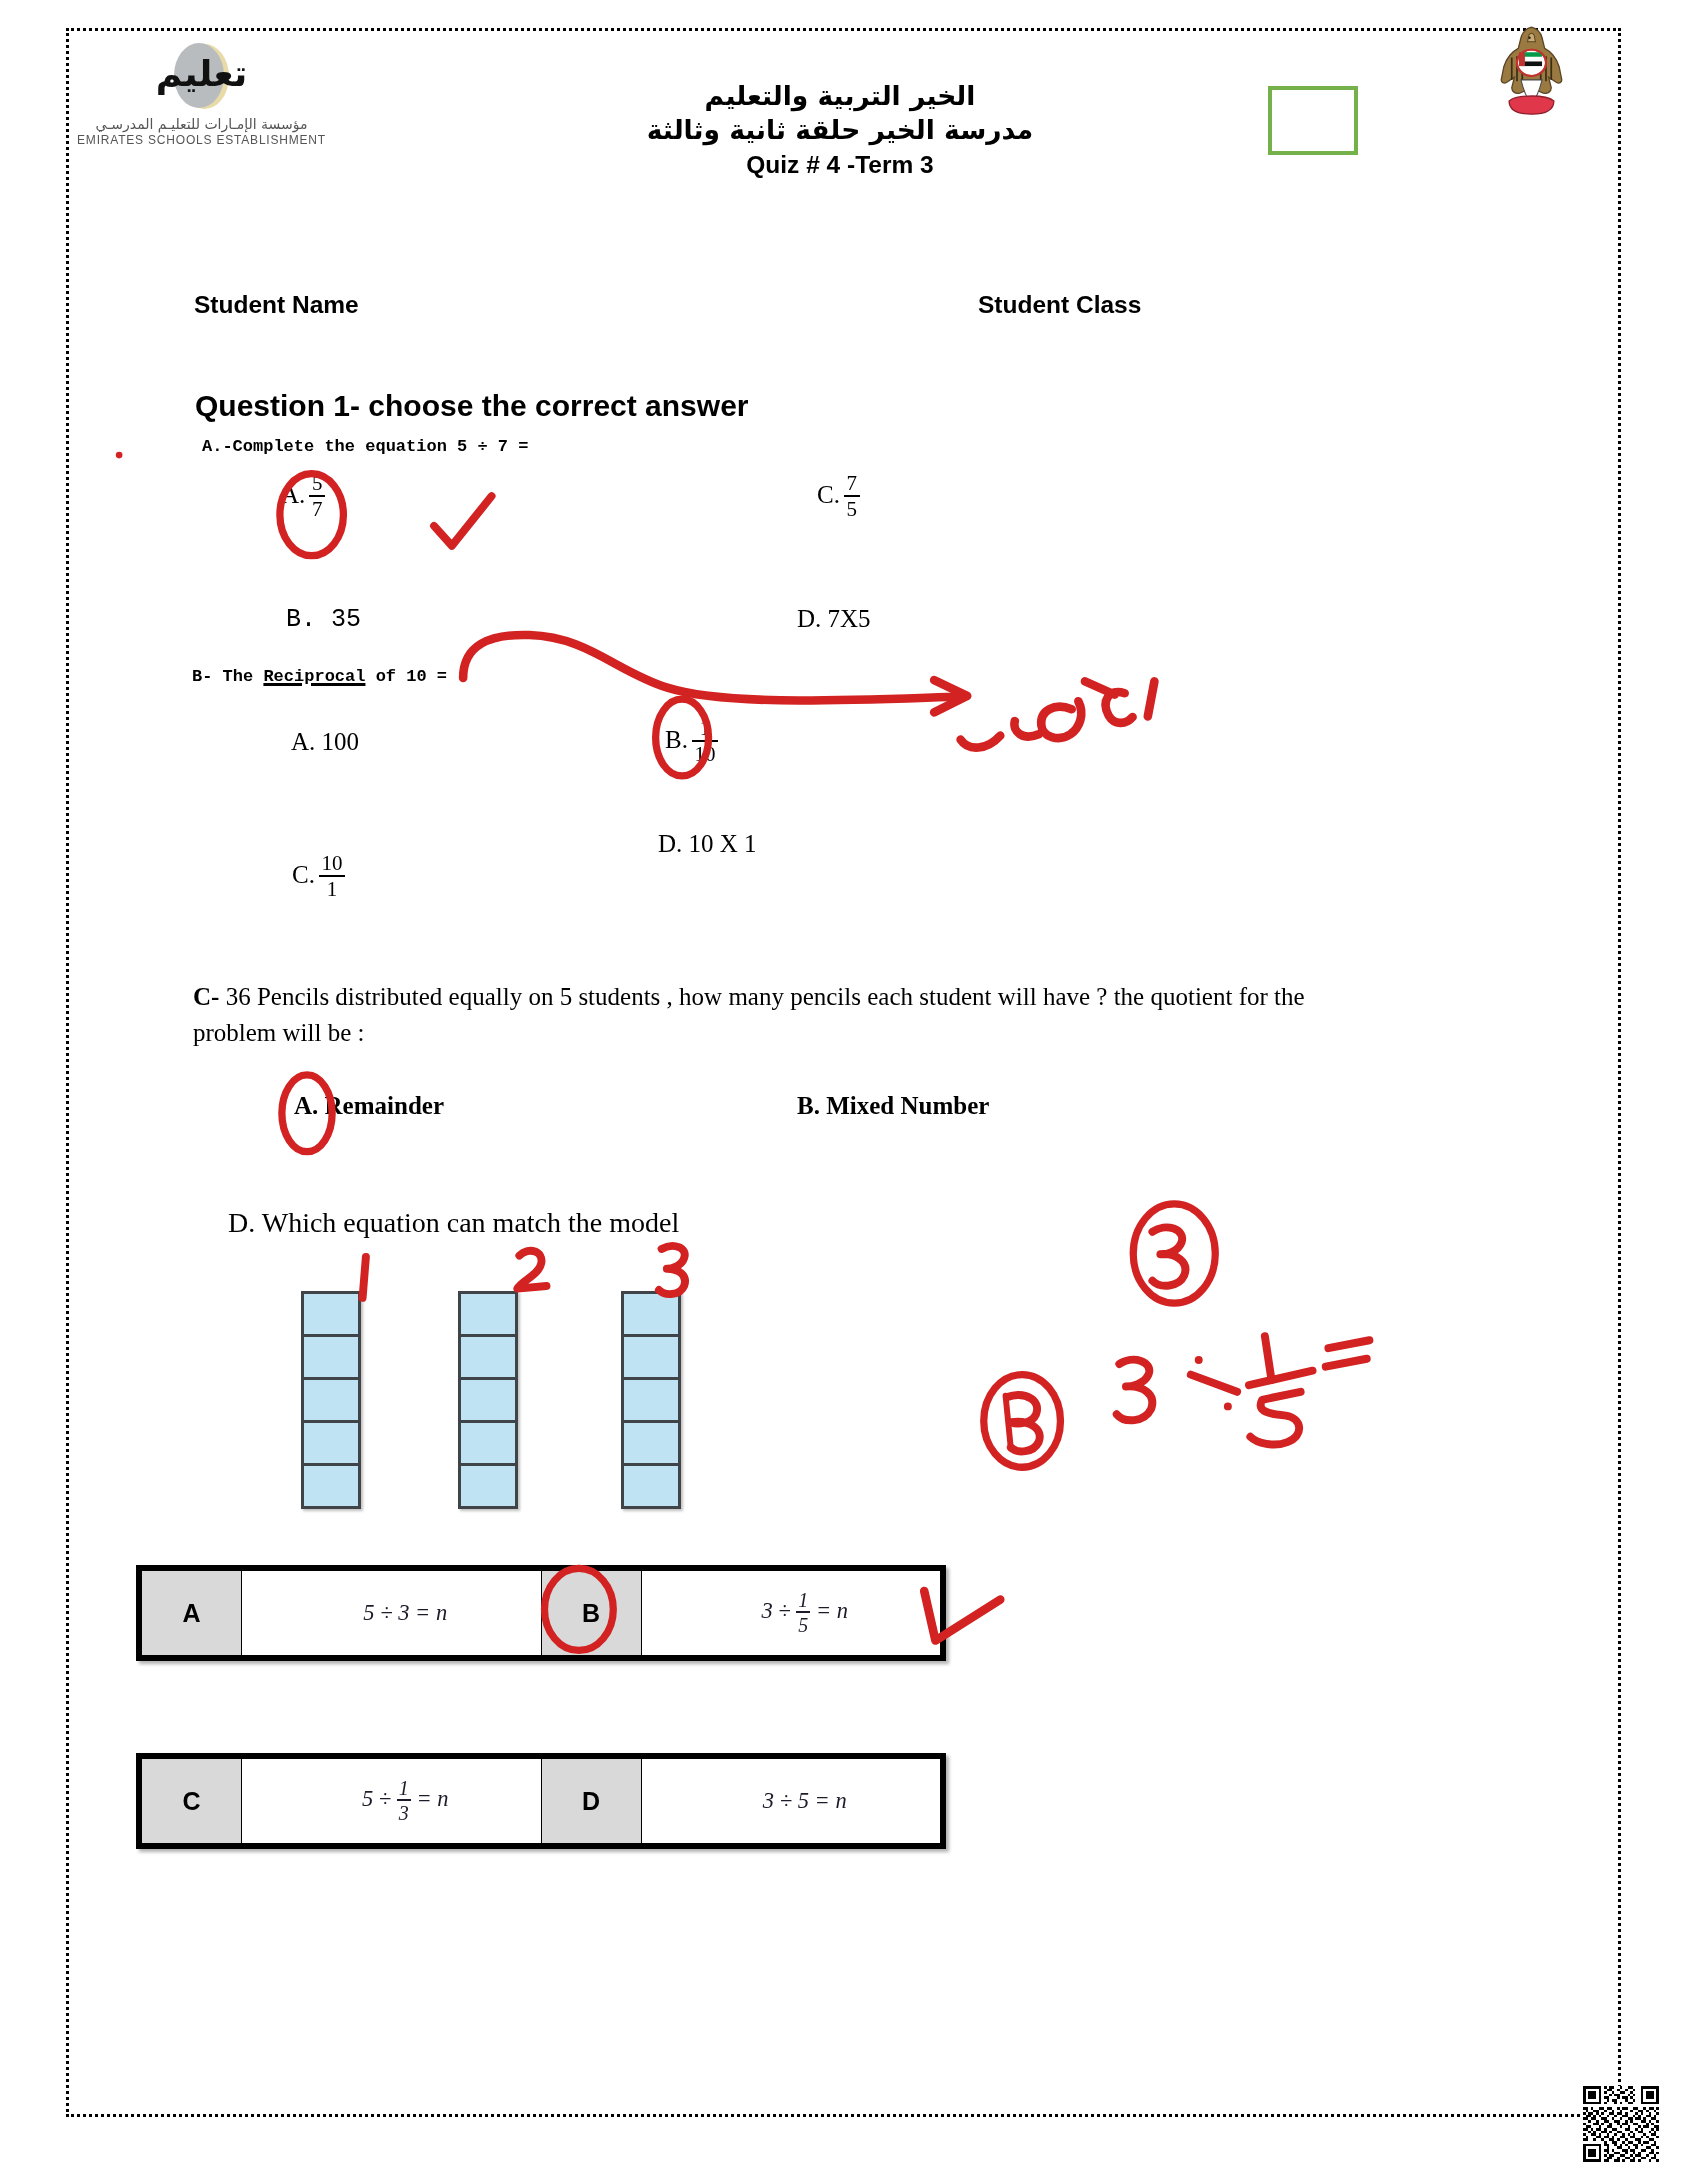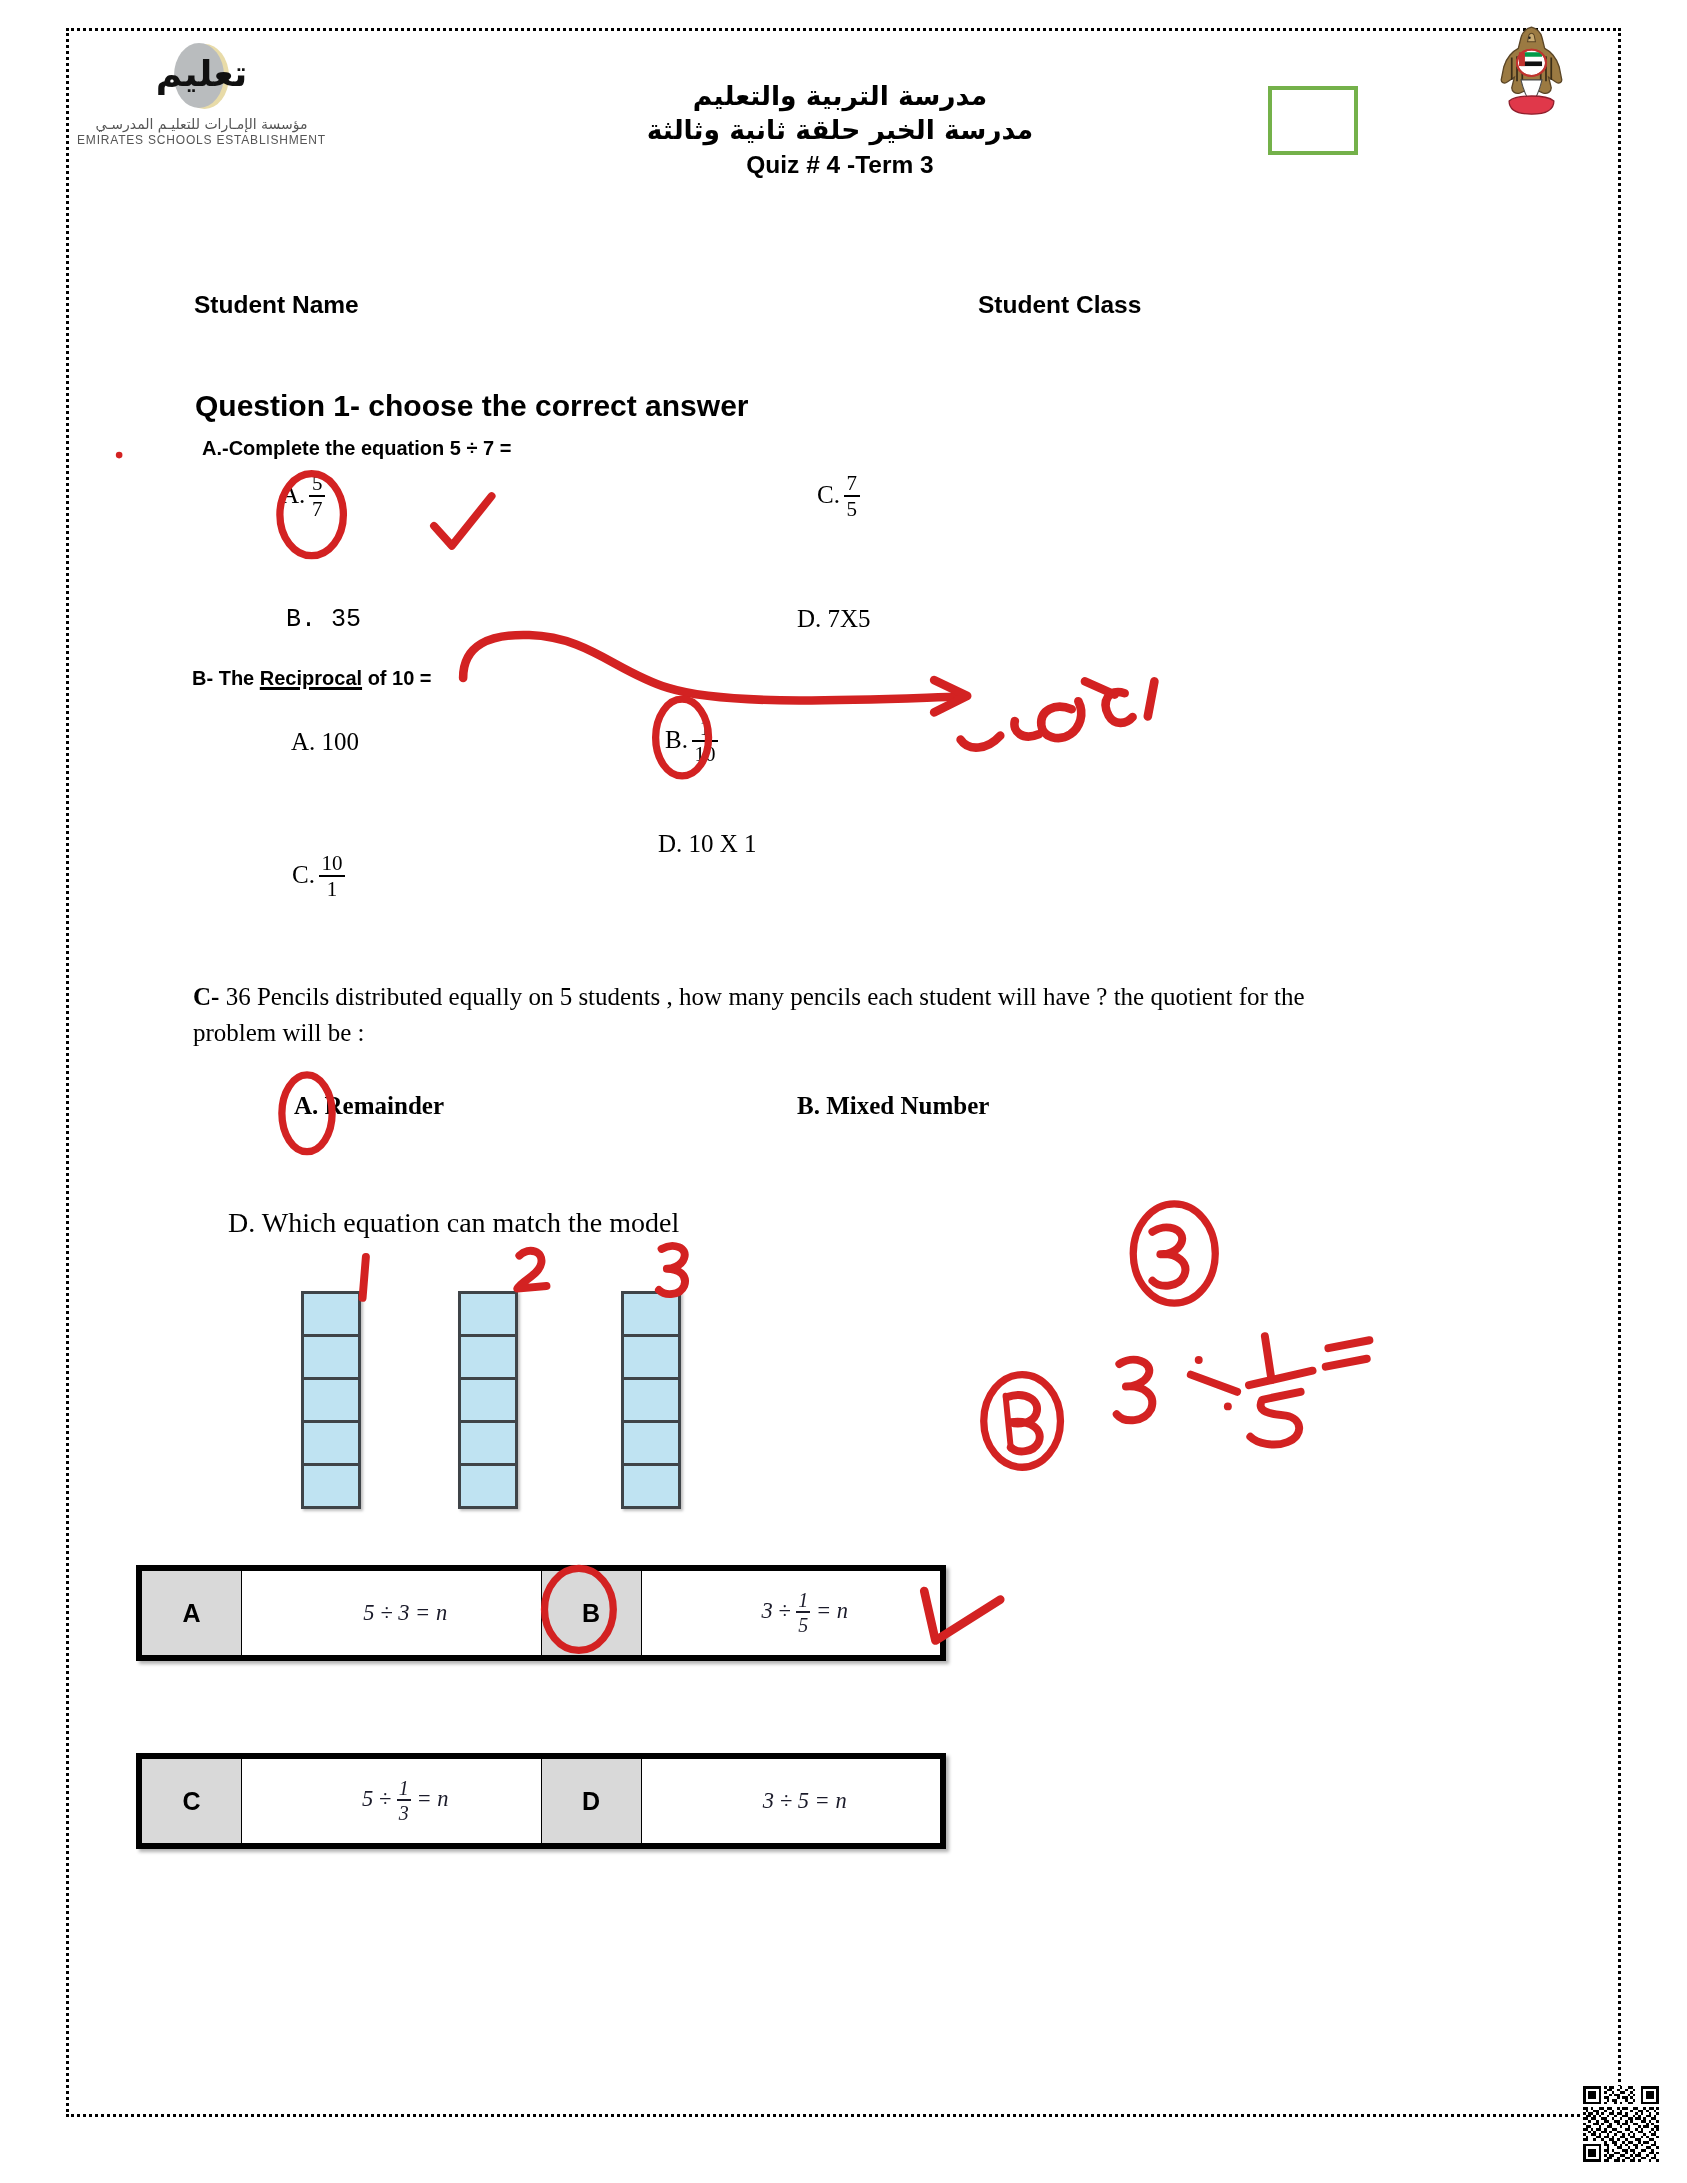--- a/index.html
+++ b/index.html
@@ -147,23 +147,23 @@
     left: 195px;
     top: 389px;
     font-family: "Liberation Sans", sans-serif;
     font-weight: bold;
     font-size: 30px;
     color: #000;
   }
 
   .sub-q {
     position: absolute;
-    font-family: Liberation Sans, sans-serif;
+    font-family: Liberation Mono, monospace;
     font-weight: bold;
-    font-size: 20px;
+    font-size: 17px;
     color: #000;
     text-align: right;
   }
   .opt {
     position: absolute;
     font-family: "Liberation Serif", serif;
     font-size: 25px;
     color: #000;
     white-space: nowrap;
   }
@@ -316,21 +316,21 @@
   <div id="logo-mark">
     <div class="ellipse-gold"></div>
     <div class="ellipse-grey"></div>
     <div class="logo-arabic">تعليم</div>
   </div>
   <div id="logo-ar-name">مؤسسة الإمـارات للتعليـم المدرسـي</div>
   <div id="logo-en-name">EMIRATES SCHOOLS ESTABLISHMENT</div>
 </div>
 
 <div id="header-center">
-  <div class="ar-line">مدرسة التربية والتعليم</div>
+  <div class="ar-line">الخير التربية والتعليم</div>
   <div class="ar-line">مدرسة الخير حلقة ثانية وثالثة</div>
   <div class="quiz-line">Quiz # 4 -Term 3</div>
 </div>
 
 <div id="score-box"></div>
 
 <svg id="uae-emblem" viewBox="0 0 120 160">
   <path d="M60 12 C52 14 46 20 44 28 L40 44 C32 48 22 58 18 72 L14 92 C14 96 18 98 22 96 L34 88 L30 104 C30 110 36 114 42 112 L56 106 L60 118 L64 106 L78 112 C84 114 90 110 90 104 L86 88 L98 96 C102 98 106 96 106 92 L102 72 C98 58 88 48 80 44 L76 28 C74 20 68 14 60 12 Z" fill="#9b7a42" stroke="#5a4526" stroke-width="2"></path>
   <path d="M30 58 L30 92 M38 56 L38 94 M46 55 L46 96 M74 55 L74 96 M82 56 L82 94 M90 58 L90 92" stroke="#3a2d18" stroke-width="2.6" fill="none"></path>
   <ellipse cx="60" cy="66" rx="22" ry="20" fill="#fff" stroke="#c0342f" stroke-width="3"></ellipse>

